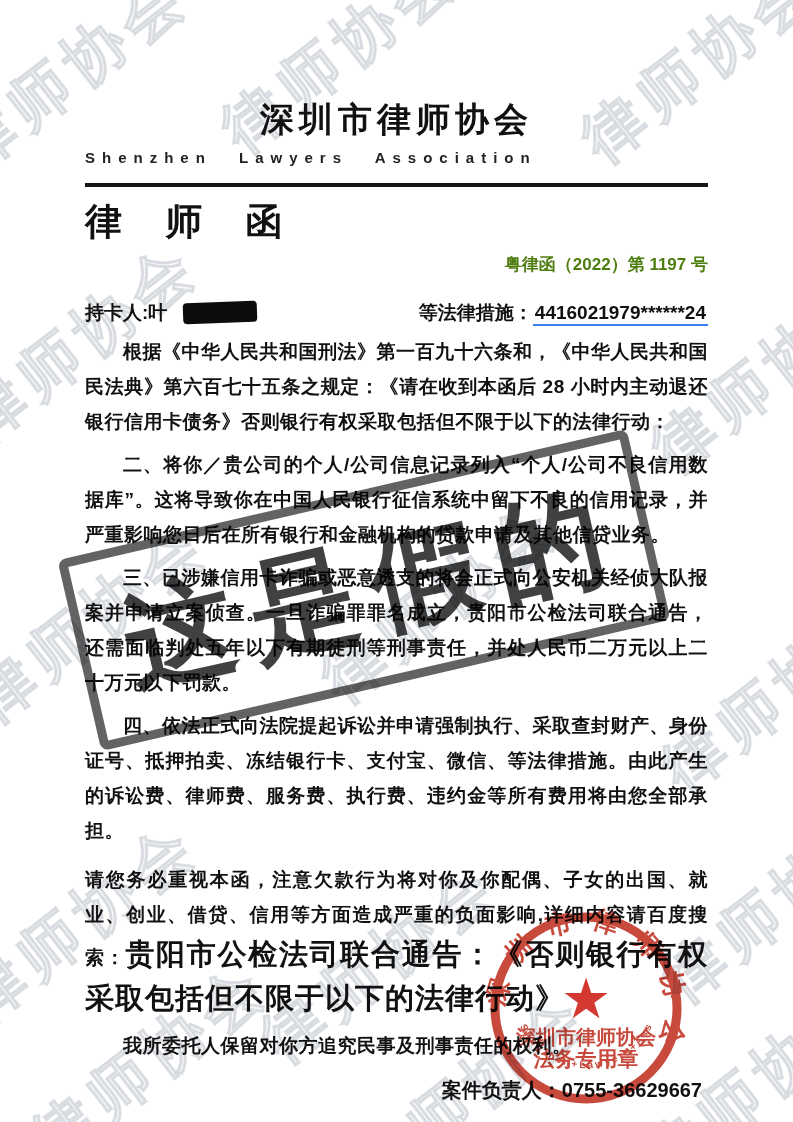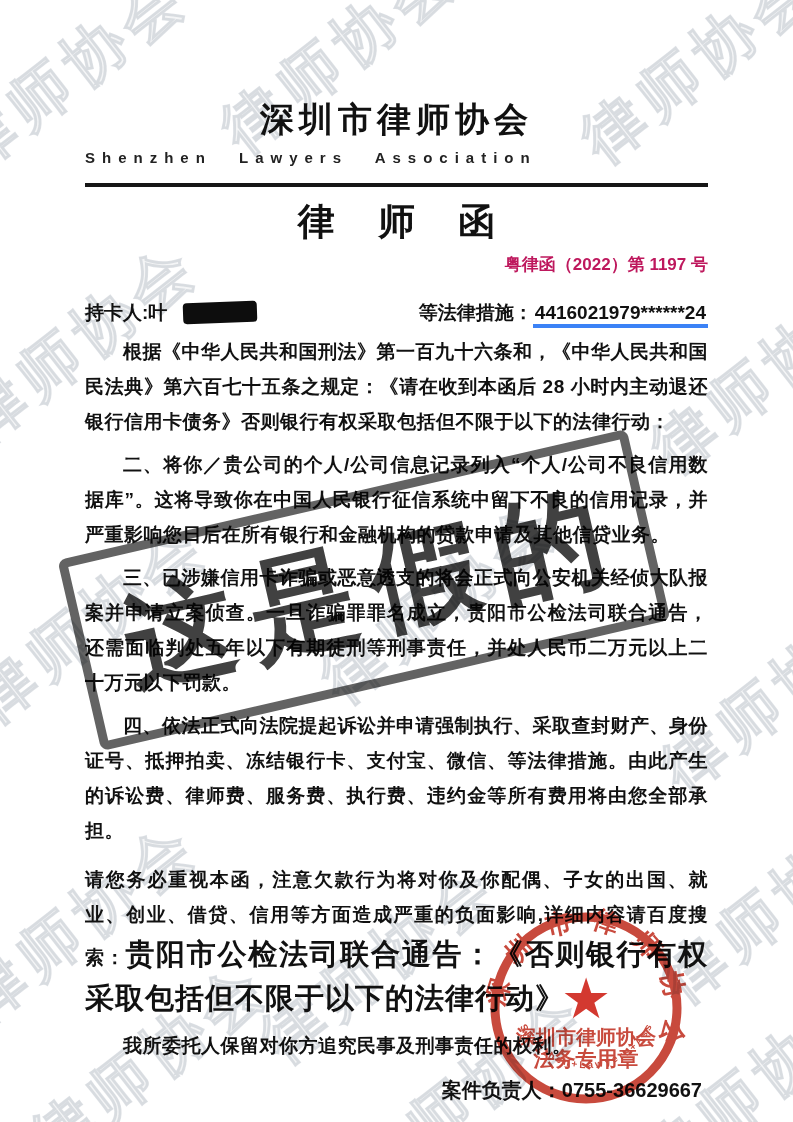--- a/index.html
+++ b/index.html
@@ -10,28 +10,28 @@
   .wm-tile{position:absolute;font-size:62px;font-weight:700;letter-spacing:8px;white-space:nowrap;
            transform:rotate(-38deg);color:rgba(145,155,170,0.10);
            -webkit-text-stroke:1px rgba(145,155,170,0.28);}
   
   .content{position:absolute;inset:0;padding:100px 85px 0;z-index:3;}
   .org-cn{text-align:center;font-family:"Liberation Serif",serif;font-weight:700;
           font-size:34px;letter-spacing:5px;line-height:40px;}
   .org-en{text-align:left;font-weight:700;font-size:15px;letter-spacing:7px;
           word-spacing:16px;margin-top:9px;color:#222;}
   .rule{height:4px;background:#161616;margin-top:17px;}
-  .doc-title{text-align:center;font-family:"Liberation Serif",serif;font-weight:700;
+  .doc-title{font-family:"Liberation Serif",serif;font-weight:700;
              font-size:37px;word-spacing:34px;margin-top:14px;line-height:42px;}
-  .doc-number{text-align:right;color:#be185d;font-weight:700;font-size:17px;margin-top:10px;}
+  .doc-number{text-align:right;color:#4d7c0f;font-weight:700;font-size:17px;margin-top:10px;}
   .recipient{margin-top:24px;display:flex;justify-content:space-between;align-items:center;
              font-weight:700;font-size:19px;}
   .redact{display:inline-block;width:74px;height:21px;background:#0d0d0d;border-radius:4px;
           margin-left:16px;vertical-align:-4px;transform:rotate(-2deg);}
-  .id-value{border-bottom:4px solid #3b82f6;padding:0 2px 1px;}
+  .id-value{border-bottom:2px solid #3b82f6;padding:0 2px 1px;}
   .body-p{font-size:19px;line-height:35px;margin:8px 0 0;text-indent:2em;
           text-align:justify;font-weight:700;letter-spacing:0.5px;}
   .no-indent{text-indent:0;}
   .notice{margin-top:14px;}
   .notice-strong{font-size:29px;font-weight:900;line-height:44px;letter-spacing:1px;}
   .case-line{text-align:right;font-weight:700;font-size:20px;margin-top:14px;padding-right:6px;
              position:relative;z-index:6;}
   
   .stamp{position:absolute;left:72px;top:492px;width:566px;height:178px;z-index:5;
          display:flex;align-items:center;justify-content:center;

